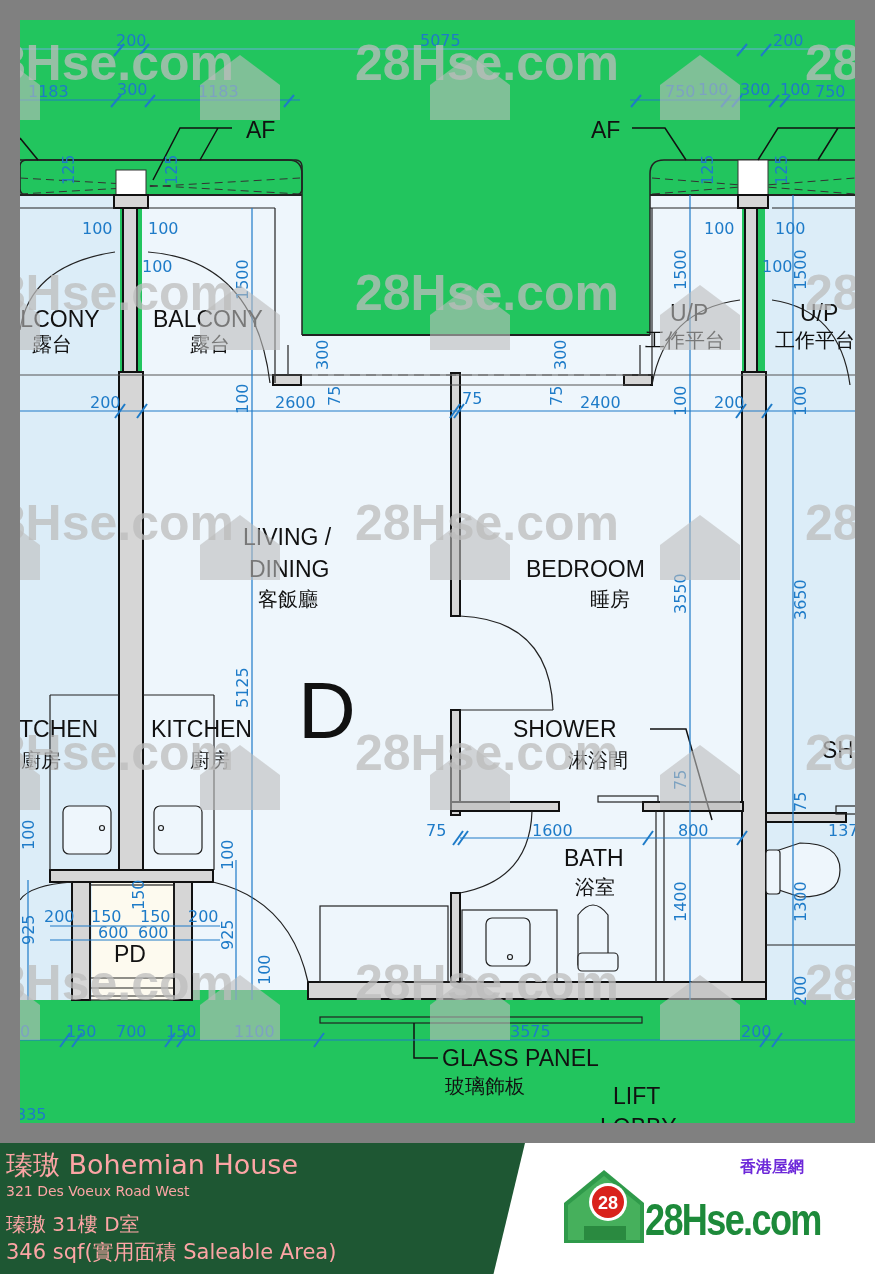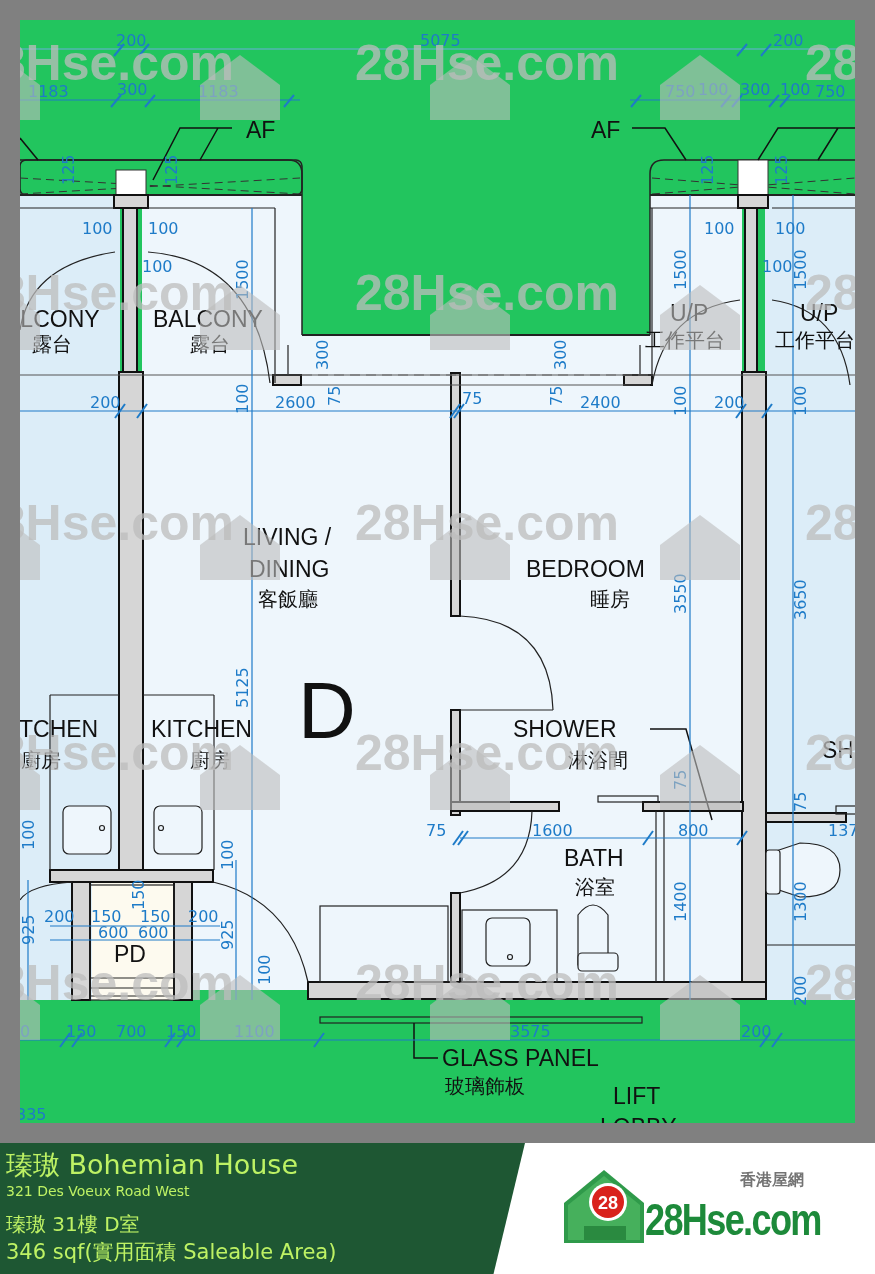--- a/index.html
+++ b/index.html
@@ -5,27 +5,27 @@
   html, body { margin:0; padding:0; }
   body { width:875px; height:1274px; background:#808080; position:relative; overflow:hidden; font-family:"Liberation Sans", sans-serif; }
   #plan { position:absolute; left:20px; top:20px; width:835px; height:1103px; background:#22c55e; overflow:hidden; }
   #plan svg { position:absolute; left:0; top:0; }
   .dim { font-family:"DejaVu Sans", sans-serif; fill:#1e7bc8; font-size:16px; }
   .lbl { font-family:"Liberation Sans", sans-serif; fill:#111; font-size:23px; }
   .cn  { font-family:"DejaVu Sans", sans-serif; fill:#111; font-size:20px; }
   .wm  { font-family:"Liberation Sans", sans-serif; font-weight:bold; fill:#bdbdbd; opacity:.75; font-size:50px; }
   #footer { position:absolute; left:0; top:1143px; width:875px; height:131px; background:#ffffff; }
   #footer-green { position:absolute; left:0; top:0; width:525px; height:131px; background:#1e5733; clip-path:polygon(0 0,100% 0,94% 100%,0 100%); }
-  .ft { position:absolute; left:6px; color:#bef264; font-family:"DejaVu Sans", sans-serif; white-space:nowrap; }
+  .ft { position:absolute; left:6px; color:#fca5a5; font-family:"DejaVu Sans", sans-serif; white-space:nowrap; }
   #ft-title { top:4px; font-size:27px; }
   #ft-address { top:40px; font-size:14px; }
   #ft-unit { top:68px; font-size:20px; }
   #ft-area { top:95px; font-size:21px; }
   #logo { position:absolute; left:562px; top:25px; width:270px; height:80px; }
-  #logo-cn { position:absolute; left:740px; top:27px; font-family:"DejaVu Sans", sans-serif; font-size:16px; color:#737373; font-weight:bold; }
+  #logo-cn { position:absolute; left:740px; top:14px; font-family:"DejaVu Sans", sans-serif; font-size:16px; color:#6d28d9; font-weight:bold; }
   #logo-text { position:absolute; left:645px; top:52px; font-family:"Liberation Sans", sans-serif; font-weight:bold; font-size:44px; color:#1d8a3a; letter-spacing:-2px; transform:scaleX(.82); transform-origin:left; }
 </style>
 </head>
 <body>
 
 <div id="plan">
 <svg width="835" height="1103" viewBox="20 20 835 1103" xmlns="http://www.w3.org/2000/svg">
 
   <rect x="20" y="195" width="100" height="805" fill="#dcedf8"></rect>
   <rect x="765" y="195" width="90" height="805" fill="#dcedf8"></rect>

